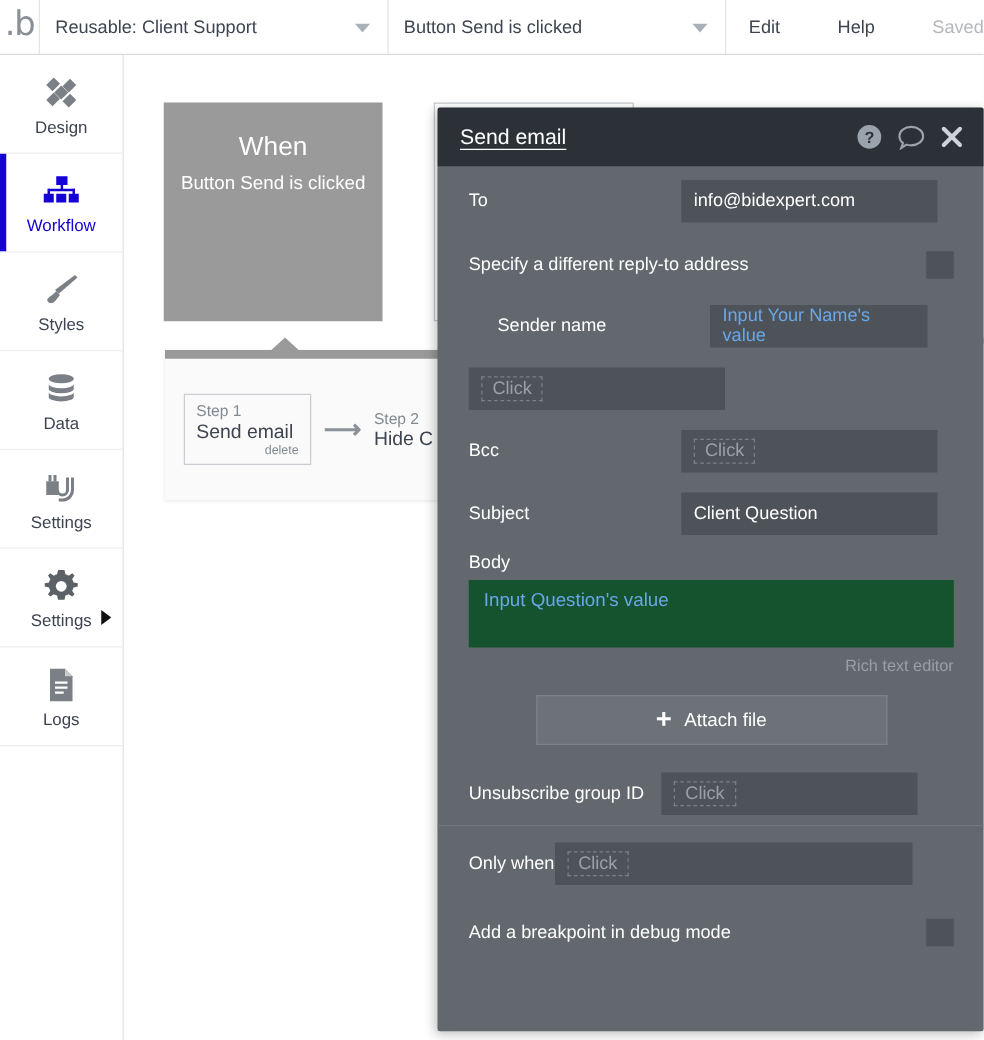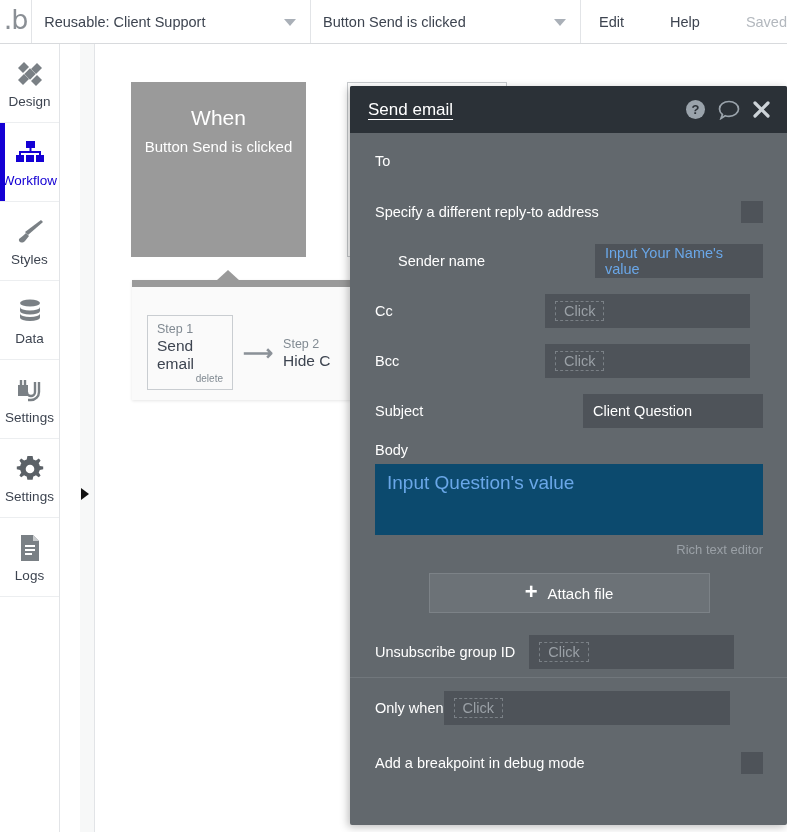--- a/index.html
+++ b/index.html
@@ -36,21 +36,21 @@
     position: absolute; right: 14px; top: 50%; margin-top: -3px;
     width: 0; height: 0; border-left: 6px solid transparent;
     border-right: 6px solid transparent; border-top: 7px solid #aab0b8;
   }
   .tb-actions { display: flex; align-items: center; padding-left: 18px; gap: 46px; }
   .tb-actions .act { font-size: 14.5px; color: #3d4450; cursor: pointer; }
   .tb-actions .act.muted { color: #b3b8be; cursor: default; }
 
   
   .sidebar {
-    position: absolute; left: 0; top: 44px; width: 60px; height: 788px;
+    position: absolute; left: 0; top: 44px; width: 99px; height: 788px;
     background: #ffffff; border-right: 1px solid #e2e4e7; z-index: 20;
   }
   .nav-item {
     position: relative; height: 79px; border-bottom: 1px solid #eceef0;
     display: flex; flex-direction: column; align-items: center;
     justify-content: center; cursor: pointer; gap: 3px;
   }
   .nav-item .ico { height: 34px; display: flex; align-items: center; justify-content: center; }
   .nav-item .nlabel { font-size: 13.5px; color: #3d4450; }
   .nav-item.active .nlabel { color: #1400d4; }
@@ -94,21 +94,21 @@
     background: #fafafa; border-top: 7px solid #9a9a9a; z-index: 3;
     box-shadow: 0 1px 3px rgba(0,0,0,.10);
   }
   .steps-notch {
     position: absolute; left: 136px; top: 226px; width: 0; height: 0;
     border-left: 12px solid transparent; border-right: 12px solid transparent;
     border-bottom: 11px solid #9a9a9a; z-index: 4;
   }
   .step-row { position: absolute; left: 15px; top: 28px; display: flex; align-items: center; }
   .step-card {
-    width: 86px; border: 1px solid #c9cdd1; background: #fafafa;
+    width: 102px; border: 1px solid #c9cdd1; background: #fafafa;
     padding: 6px 9px 5px 9px; cursor: pointer;
   }
   .step-card .snum { font-size: 12.5px; color: #818a92; margin-bottom: 1px; }
   .step-card .sname { font-size: 15.5px; color: #3d4450; }
   .step-card .sdel { font-size: 10px; color: #818a92; text-align: right; cursor: pointer; }
   .step-arrow { margin: 0 10px; font-size: 21px; color: #8b9198; font-weight: bold; }
   .step-card.partial { width: 102px; border: none; background: transparent; padding-left: 0; }
   .step-card.partial .sname { color: #3d4450; }
 
   .canvas-hline {
@@ -150,22 +150,22 @@
     font-size: 14.5px;
   }
   .checkbox {
     width: 22px; height: 22px; background: #4e5359; cursor: pointer; flex: none;
   }
   .divider { height: 1px; background: #71777c; margin: 0; }
 
   .body-block { padding: 6px 24px 0 25px; }
   .body-lbl { font-size: 14.5px; color: #ffffff; margin-bottom: 6px; }
   .body-box {
-    background: #0c4a6e; height: 71px; padding: 8px 12px;
-    font-size: 19px; color: #6aa7e8; cursor: text;
+    background: #14532d; height: 54px; padding: 8px 12px;
+    font-size: 15px; color: #6aa7e8; cursor: text;
   }
   .rte-note { text-align: right; font-size: 13px; color: #9aa0a6; margin-top: 7px; }
 
   .attach-wrap { padding: 16px 24px 0 25px; display: flex; justify-content: center; }
   .attach-btn {
     width: 281px; height: 40px; background: #6c7277; border: 1px solid #7c8287;
     display: flex; align-items: center; justify-content: center; gap: 10px;
     color: #ffffff; font-size: 15px; cursor: pointer;
   }
   .plus { font-size: 22px; line-height: 1; font-weight: bold; position: relative; top: -1px; }
@@ -353,47 +353,47 @@
             <line x1="16" y1="3" x2="3" y2="16"></line>
           </g>
         </svg>
       </span>
     </div>
 
     <div class="dlg-body">
 
       <div class="frow" style="min-height:55px;">
         <span class="flabel w170">To</span>
+        <span class="fctl" style="width:205px;">info@bidexpert.com</span>
       </div>
 
       <div class="frow" style="min-height:48px; justify-content:space-between;">
         <span class="flabel">Specify a different reply-to address</span>
         <span class="checkbox"></span>
       </div>
 
       <div class="frow" style="min-height:50px;padding-left:48px;">
         <span class="flabel w170">Sender name</span>
-        <span class="fctl val-blue" style="width:191px;margin-left:27px;">Input Your Name's value</span>
+        <span class="fctl val-blue" style="width:174px;">Input Your Name's value</span>
       </div>
 
       <div class="frow" style="min-height:50px;">
-        <span class="flabel w170">Cc</span>
         <span class="fctl" style="width:205px;">
           <span class="ph">Click</span>
         </span>
       </div>
 
       <div class="frow" style="min-height:50px;">
         <span class="flabel w170">Bcc</span>
         <span class="fctl" style="width:205px;">
           <span class="ph">Click</span>
         </span>
       </div>
 
-      <div class="frow" style="min-height:50px;gap:38px;">
+      <div class="frow" style="min-height:50px;">
         <span class="flabel w170">Subject</span>
         <span class="fctl" style="width:205px;">Client Question</span>
       </div>
 
       <div class="body-block">
         <div class="body-lbl">Body</div>
         <div class="body-box">Input Question's value</div>
         <div class="rte-note">Rich text editor</div>
       </div>
 

